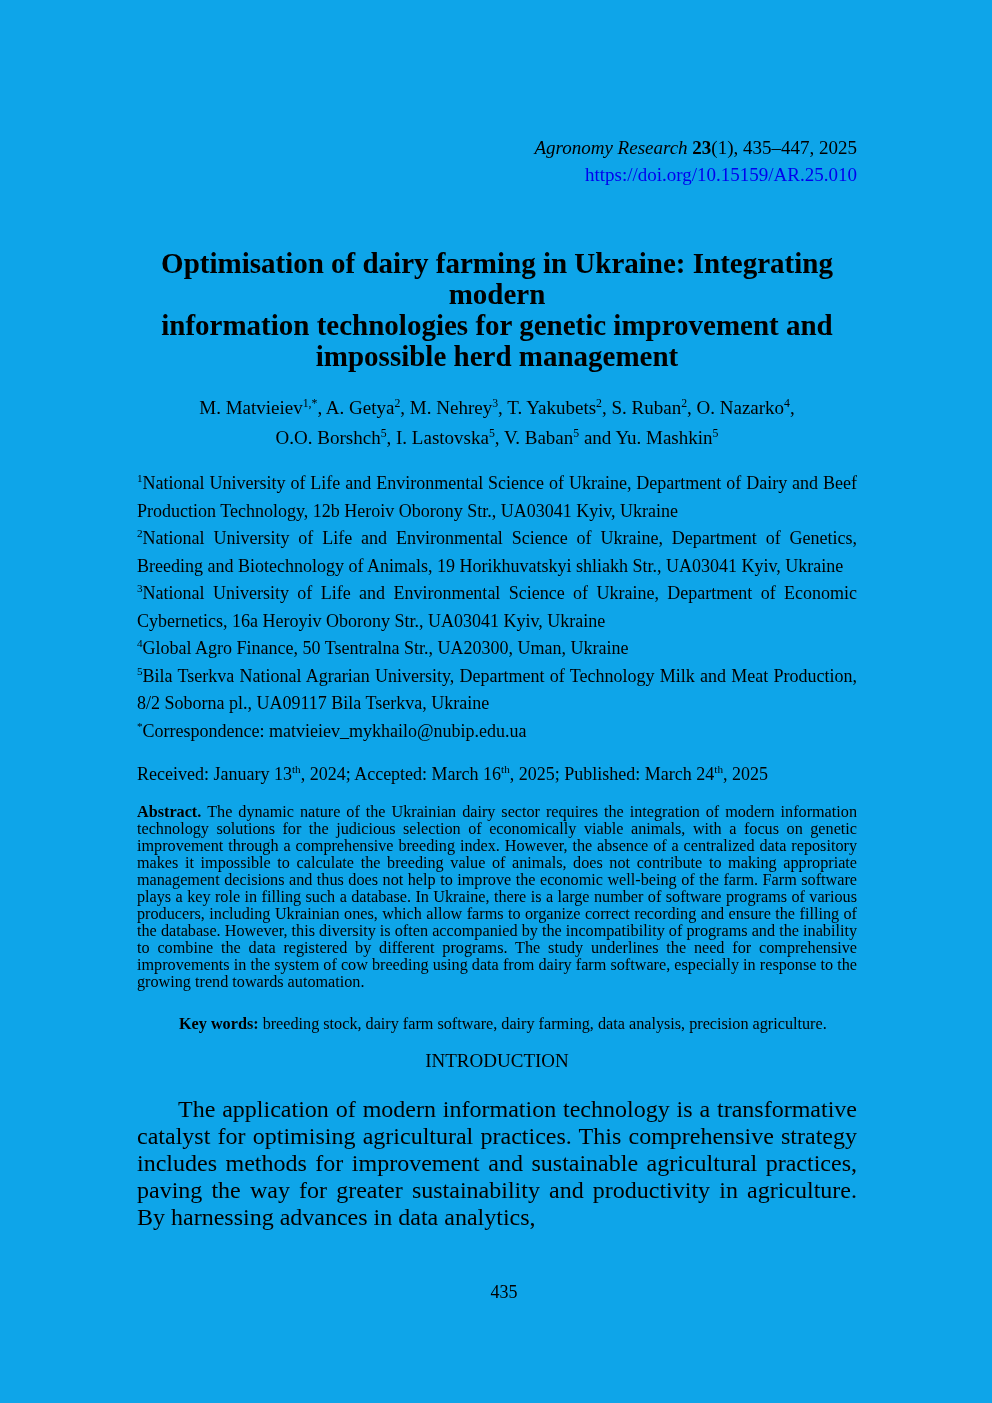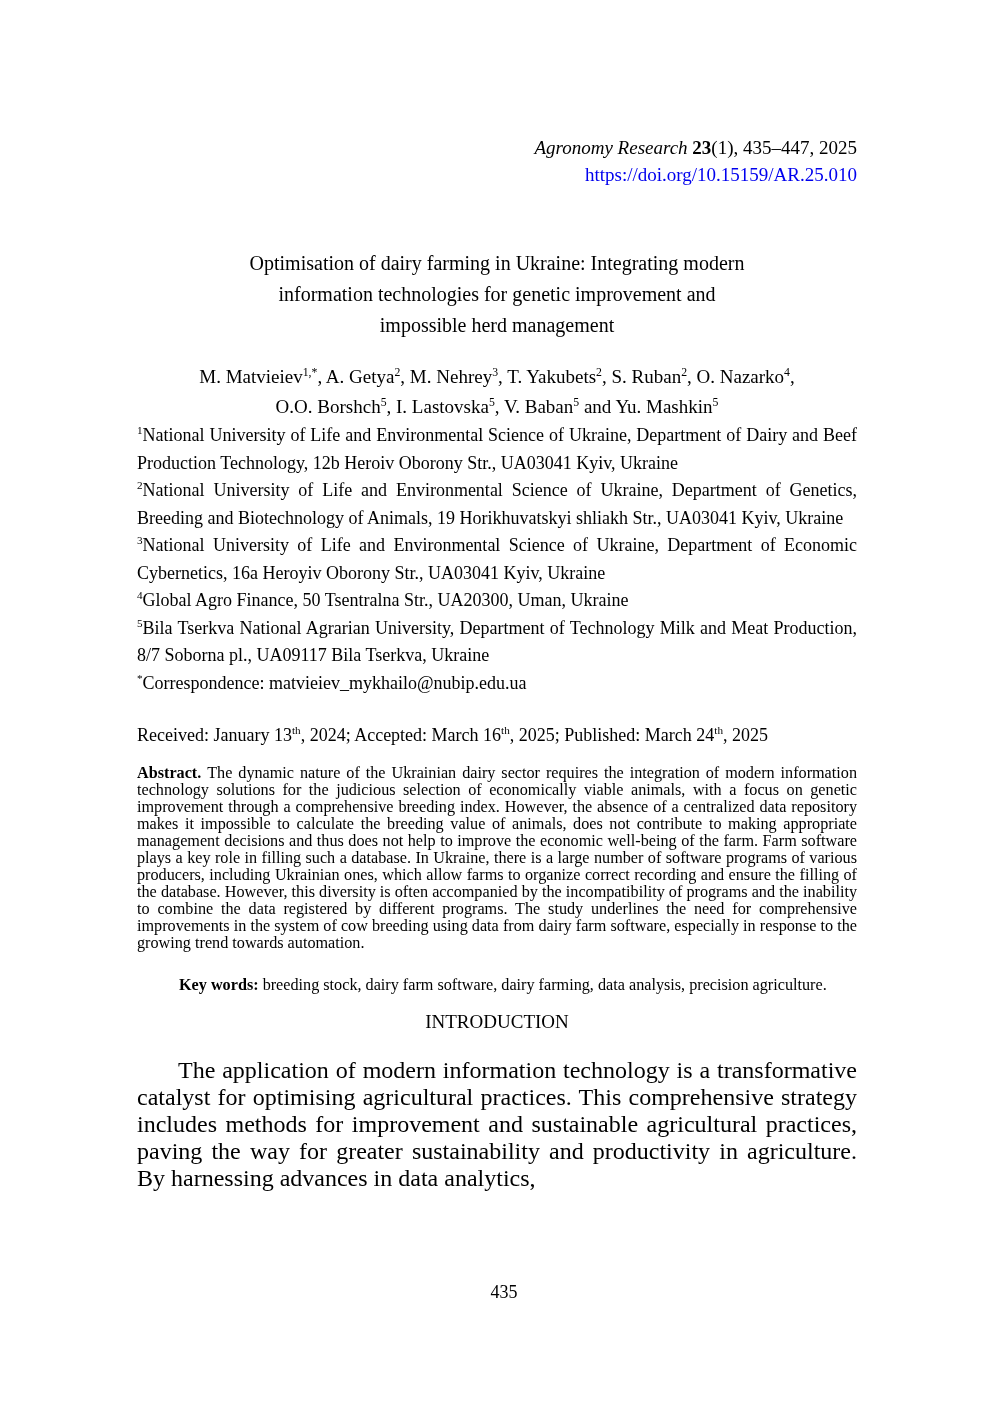--- a/index.html
+++ b/index.html
@@ -2,46 +2,46 @@
 <html><head>
 <meta charset="utf-8">
 <style>
   * { margin: 0; padding: 0; box-sizing: border-box; }
   html, body { background: #e8e8e8; }
   .page {
     position: relative;
     width: 992px;
     height: 1403px;
     margin: 0 auto;
-    background: #ffffff;
+    background: #0ea5e9;
     color: #000000;
     font-family: "Liberation Serif", "DejaVu Serif", serif;
     padding: 134px 135px 0 137px;
     overflow: hidden;
   }
   sup { font-size: 0.62em; line-height: 0; vertical-align: super; }
   .seg-bold { font-weight: bold; }
   .seg-italic { font-style: italic; }
 
   .journal-head { text-align: right; font-size: 19px; line-height: 27px; }
   .doi-line a {
     color: #0000EE;
     text-decoration: none;
     cursor: pointer;
     text-align: center;
   }
 
-  .title { margin-top: 60px; text-align: center; font-weight: normal; font-size: 20px; line-height: 31px; }
+  .title { margin-top: 60px; text-align: center; font-weight: bold; font-size: 29px; line-height: 31px; }
 
   .authors { margin-top: 21px; text-align: center; font-size: 19px; line-height: 30px; }
 
-  .affiliations { font-size: 18px; line-height: 27.5px; }
+  .affiliations { margin-top: 17px; font-size: 18px; line-height: 27.5px; }
   .affiliation { text-align: justify; }
 
-  .received { margin-top: 26px; font-size: 18px; line-height: 24px; }
+  .received { margin-top: 17px; font-size: 18px; line-height: 24px; }
 
   .abstract { margin-top: 18px; font-size: 16.2px; line-height: 17px; text-align: justify; }
 
   .keywords { margin-top: 22px; font-size: 16.2px; line-height: 23px; margin-left: 42px; }
 
   .intro-heading { margin-top: 12px; text-align: center; font-weight: normal; font-size: 19px; line-height: 26px; }
 
   .intro-para { margin-top: 22px; font-size: 24px; line-height: 27px; text-align: justify; text-indent: 41px; }
 
   .page-number {
@@ -73,21 +73,21 @@
   <div class="authors">
     <div><span>M. Matvieiev</span><sup>1,*</sup><span>, A. Getya</span><sup>2</sup><span>, M. Nehrey</span><sup>3</sup><span>, T. Yakubets</span><sup>2</sup><span>, S. Ruban</span><sup>2</sup><span>, O. Nazarko</span><sup>4</sup><span>,</span></div>
     <div><span>O.O. Borshch</span><sup>5</sup><span>, I. Lastovska</span><sup>5</sup><span>, V. Baban</span><sup>5</sup><span> and Yu. Mashkin</span><sup>5</sup></div>
   </div>
 
   <div class="affiliations">
     <div class="affiliation"><sup>1</sup><span>National University of Life and Environmental Science of Ukraine, Department of Dairy and Beef Production Technology, 12b Heroiv Oborony Str., UA03041 Kyiv, Ukraine</span></div>
     <div class="affiliation"><sup>2</sup><span>National University of Life and Environmental Science of Ukraine, Department of Genetics, Breeding and Biotechnology of Animals, 19 Horikhuvatskyi shliakh Str., UA03041 Kyiv, Ukraine</span></div>
     <div class="affiliation"><sup>3</sup><span>National University of Life and Environmental Science of Ukraine, Department of Economic Cybernetics, 16a Heroyiv Oborony Str., UA03041 Kyiv, Ukraine</span></div>
     <div class="affiliation"><sup>4</sup><span>Global Agro Finance, 50 Tsentralna Str., UA20300, Uman, Ukraine</span></div>
-    <div class="affiliation"><sup>5</sup><span>Bila Tserkva National Agrarian University, Department of Technology Milk and Meat Production, 8/7 Soborna pl., UA09117 Bila Tserkva, Ukraine</span></div>
+    <div class="affiliation"><sup>5</sup><span>Bila Tserkva National Agrarian University, Department of Technology Milk and Meat Production, 8/2 Soborna pl., UA09117 Bila Tserkva, Ukraine</span></div>
     <div class="affiliation"><sup>*</sup><span>Correspondence: matvieiev_mykhailo@nubip.edu.ua</span></div>
   </div>
 
   <div class="received"><span>Received: January 13</span><sup>th</sup><span>, 2024; Accepted: March 16</span><sup>th</sup><span>, 2025; Published: March 24</span><sup>th</sup><span>, 2025</span></div>
 
   <div class="abstract"><span class="seg-bold">Abstract. </span><span>The dynamic nature of the Ukrainian dairy sector requires the integration of modern information technology solutions for the judicious selection of economically viable animals, with a focus on genetic improvement through a comprehensive breeding index. However, the absence of a centralized data repository makes it impossible to calculate the breeding value of animals, does not contribute to making appropriate management decisions and thus does not help to improve the economic well-being of the farm. Farm software plays a key role in filling such a database. In Ukraine, there is a large number of software programs of various producers, including Ukrainian ones, which allow farms to organize correct recording and ensure the filling of the database. However, this diversity is often accompanied by the incompatibility of programs and the inability to combine the data registered by different programs. The study underlines the need for comprehensive improvements in the system of cow breeding using data from dairy farm software, especially in response to the growing trend towards automation.</span></div>
 
   <div class="keywords"><span class="seg-bold">Key words: </span><span>breeding stock, dairy farm software, dairy farming, data analysis, precision agriculture.</span></div>
 
   <div class="intro-heading">INTRODUCTION</div>

